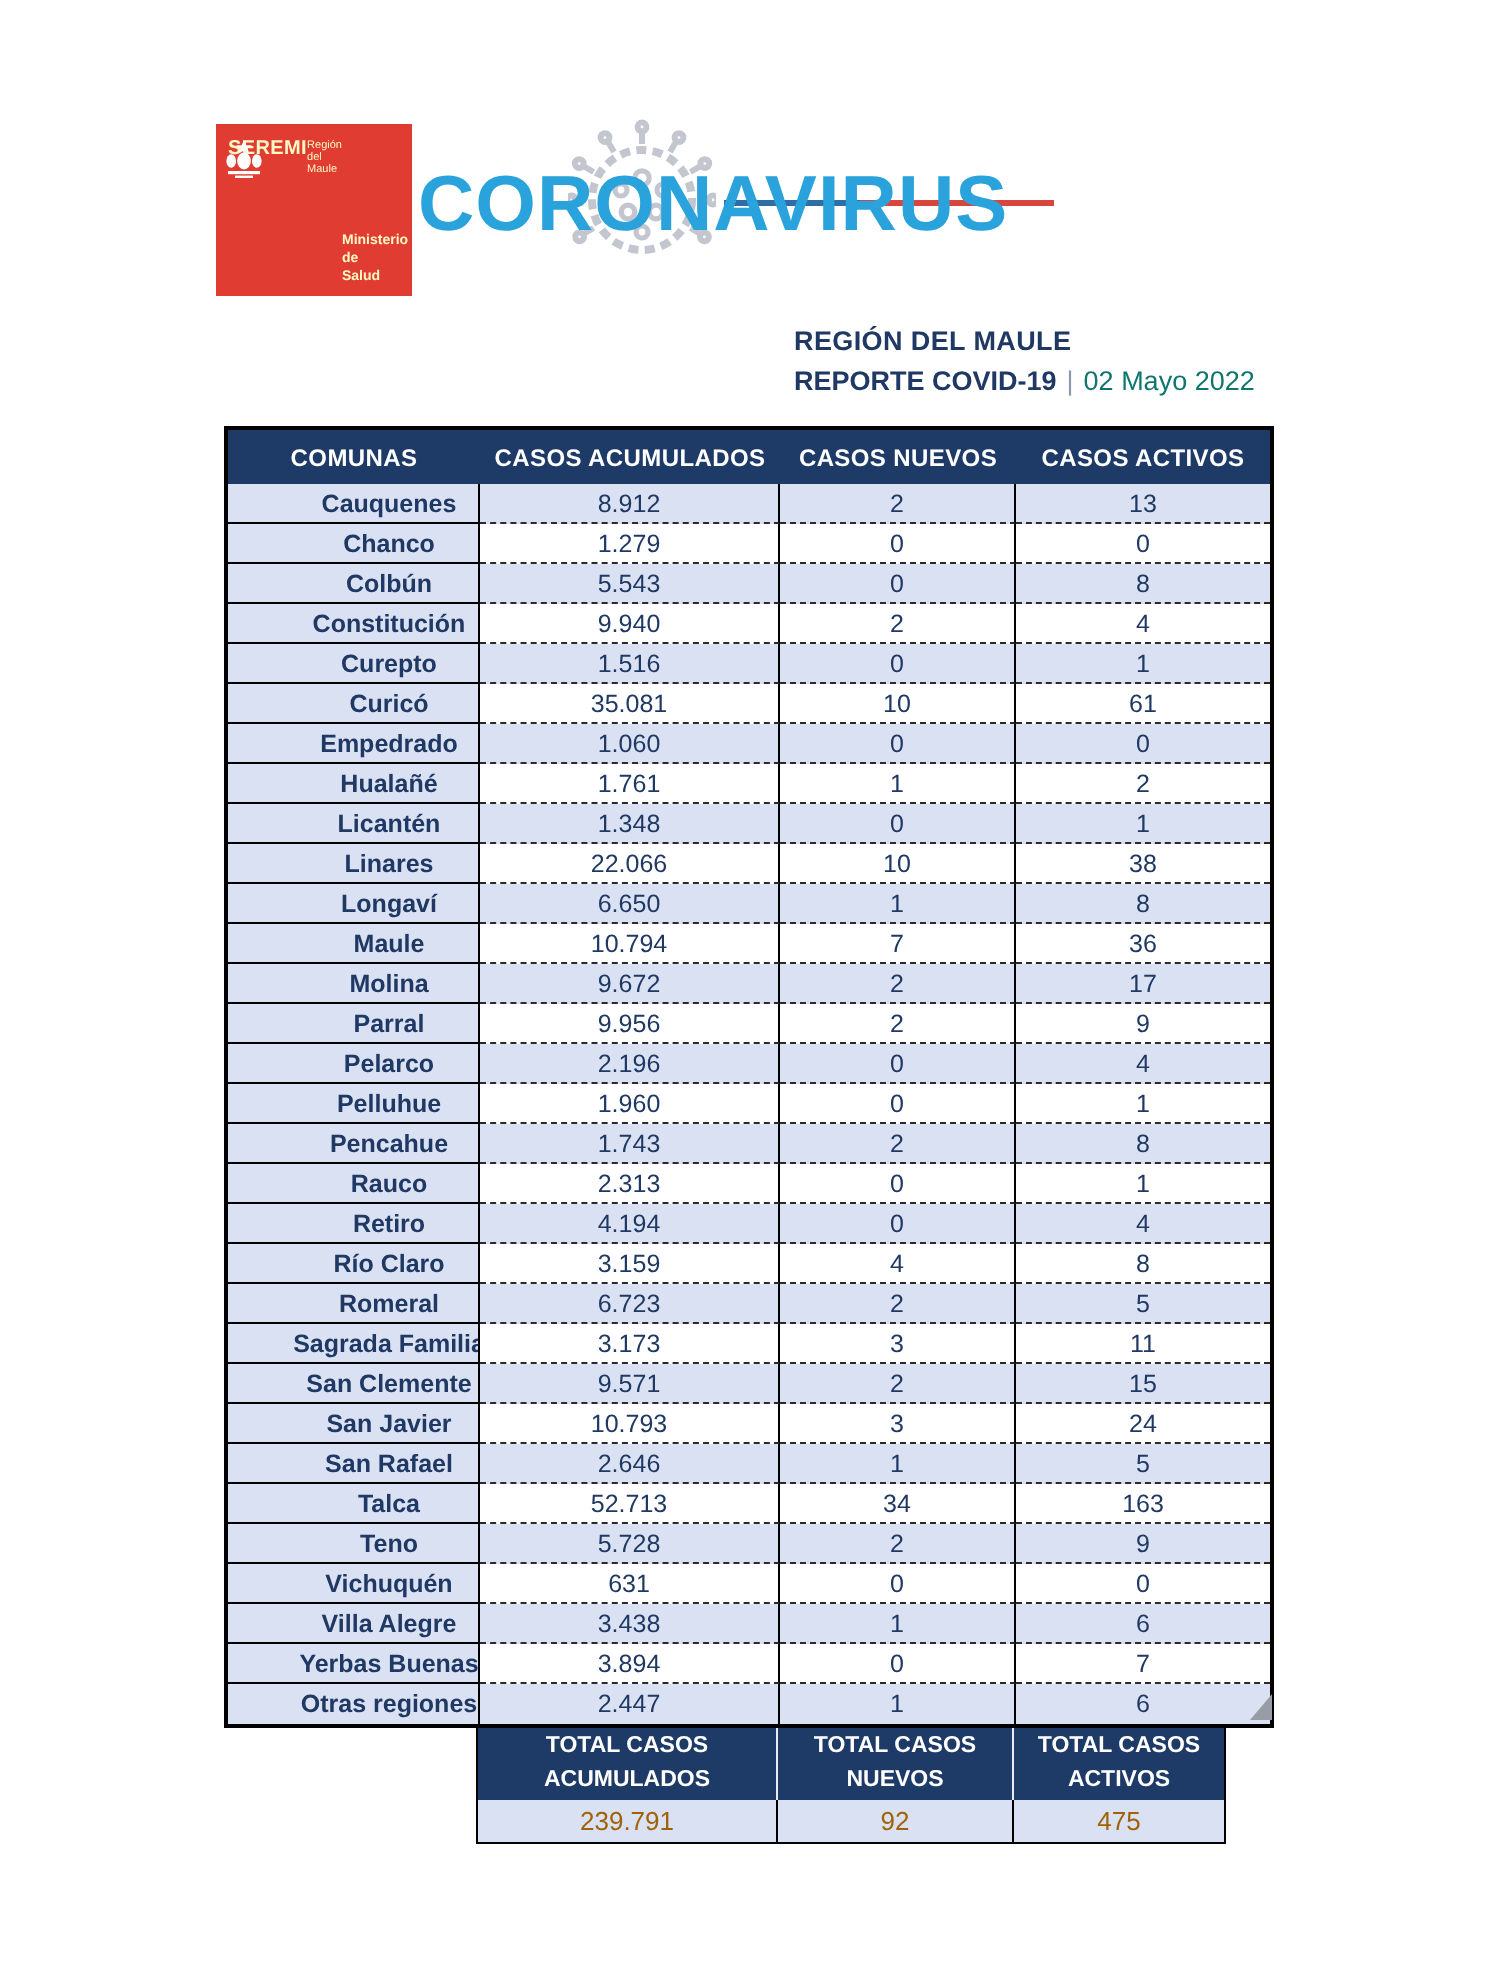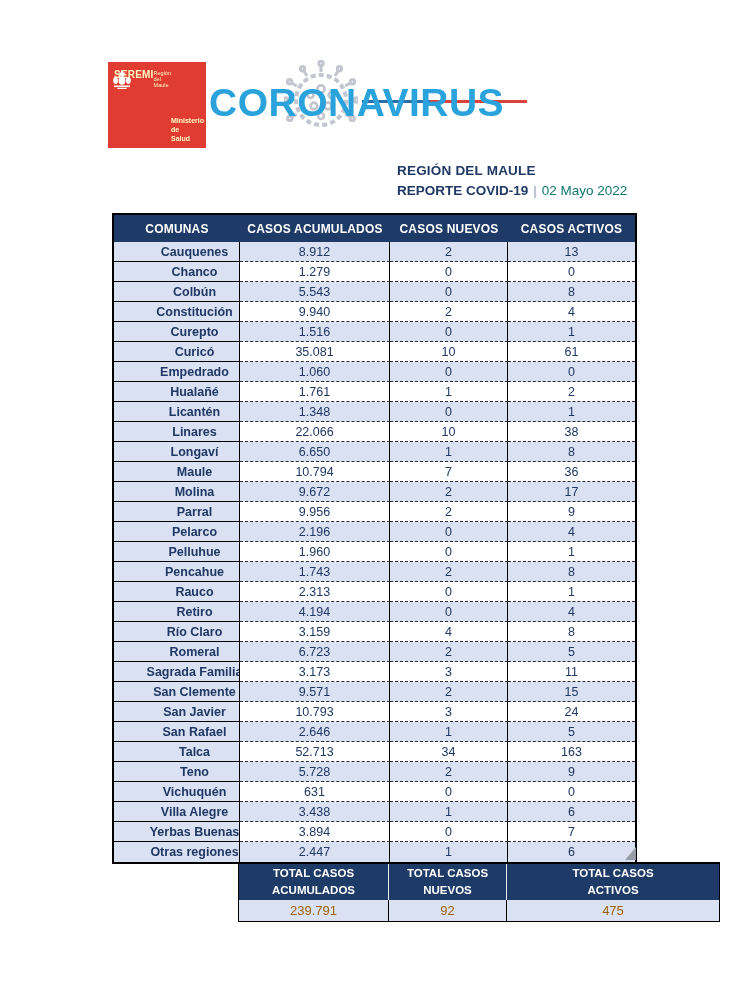--- a/index.html
+++ b/index.html
@@ -54,21 +54,21 @@
           font-size:12.5px; color:#1f3864; border-right:1px solid #000;
           overflow:hidden; white-space:nowrap; }
   .cell:last-child { border-right:none; }
   .cell.comuna { font-weight:bold; background:#d9e1f2; border-bottom:1px solid #000;padding-left:36px; }
   .cell.num { border-bottom:1px dashed #2a2a2a; }
   .trow.alt .cell.num { background:#d9e1f2; }
   .trow:last-child .cell { border-bottom:none; }
 
   
   .totals {
-    position:absolute; left:238px; top:862px; width:482px;
+    position:absolute; left:238px; top:862px; width:375px;
     border:1px solid #000; border-top:2px solid #000; background:#ffffff;
   }
   .totals-head { display:grid; grid-template-columns:150px 118px 1fr;
     background:#1e3a66; color:#ffffff; height:36px; }
   .totals-th { display:flex; flex-direction:column; align-items:center; justify-content:center;
     font-size:11.5px; font-weight:bold; line-height:1.45; border-right:1px solid #e8ecf4; }
   .totals-th:last-child { border-right:none; }
   .totals-row { display:grid; grid-template-columns:150px 118px 1fr; height:21px; background:#d9e1f2; }
   .totals-td { display:flex; align-items:center; justify-content:center;
     font-size:13px; color:#a16207; border-right:1px solid #000; }

